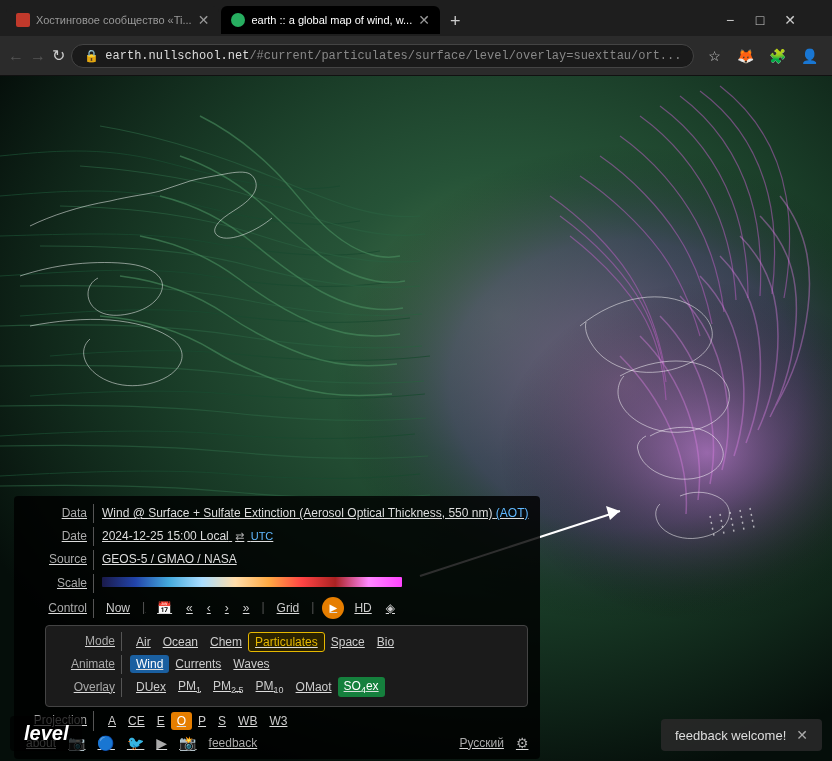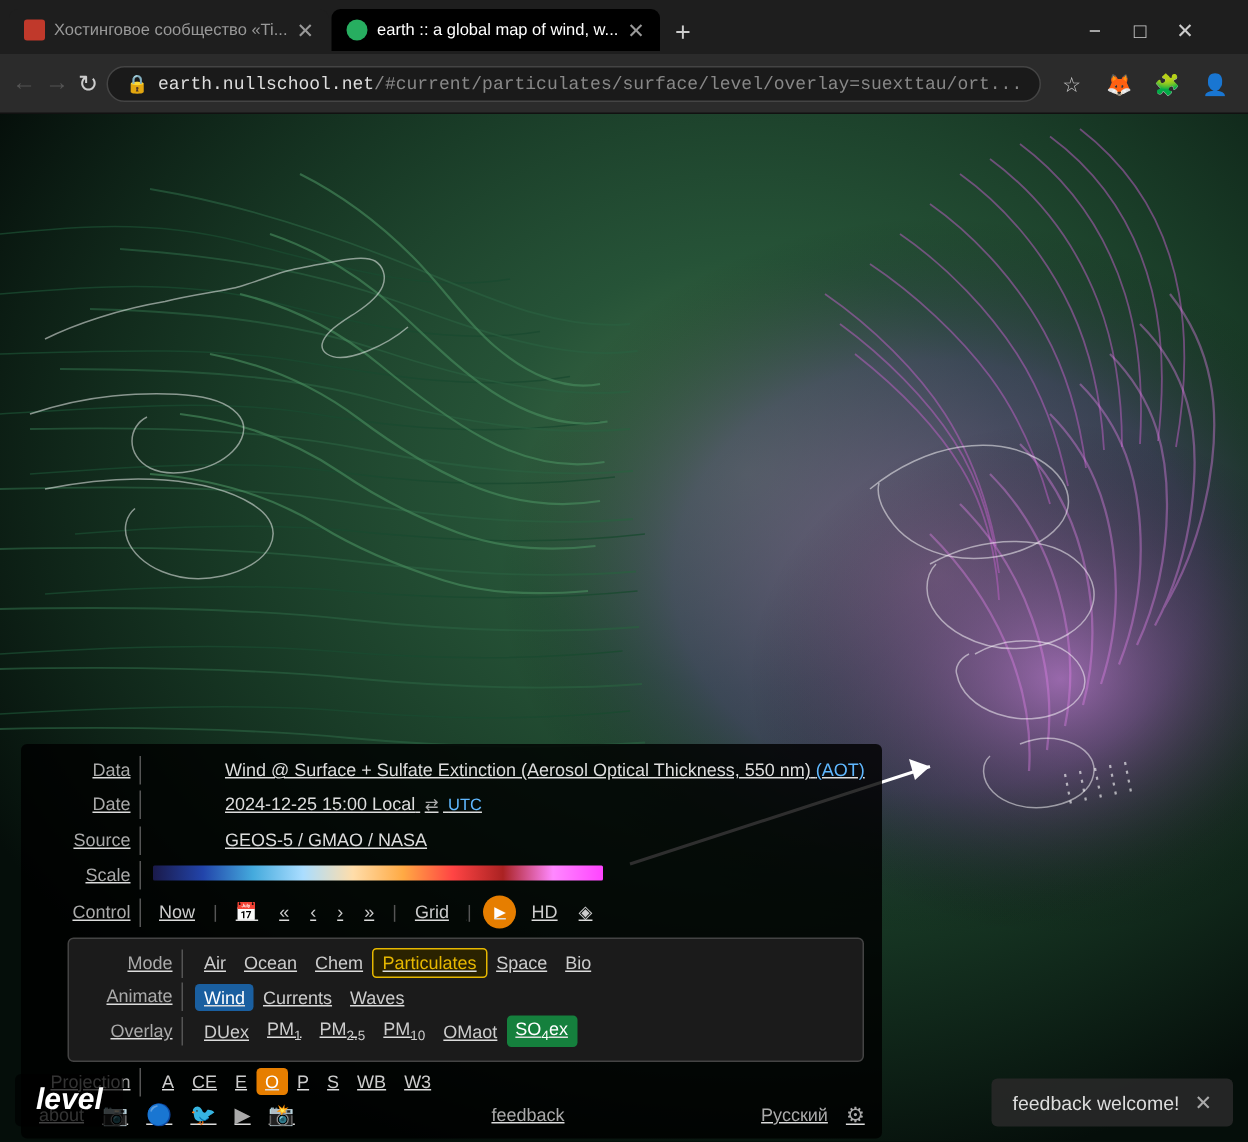--- a/index.html
+++ b/index.html
@@ -34,21 +34,21 @@
     .map-area { width: 832px; height: 685px; position: relative; overflow: hidden; }
     .map-bg { width: 100%; height: 100%; background: radial-gradient(ellipse at 60% 40%, #4a7a5a 0%, #2d5a3d 20%, #1a3d2b 40%, #0d2118 60%, #050e0a 100%); position: relative; }
 
     
     .wind-overlay { position: absolute; top: 0; left: 0; width: 100%; height: 100%; }
 
     
     .control-panel { position: absolute; left: 14px; top: 420px; background: rgba(0,0,0,0.82); border-radius: 4px; padding: 8px 12px; color: #ddd; font-size: 12px; min-width: 490px; text-decoration: underline; }
     .panel-row { display: flex; align-items: baseline; gap: 0; margin-bottom: 4px; line-height: 1.6; }
     .panel-label { color: #aaa; min-width: 68px; font-size: 12px; padding-right: 6px; border-right: 1px solid #555; margin-right: 8px; text-align: right; }
-    .panel-value { color: #ddd; font-size: 12px; margin-left: 48px; }
+    .panel-value { color: #ddd; font-size: 12px; }
     .panel-value .aot { color: #60b8ff; }
     .panel-value .utc-link { color: #60b8ff; font-size: 11px; text-decoration: none; cursor: pointer; }
     .panel-value .utc-icon { font-size: 11px; color: #aaa; margin: 0 3px; }
 
     .scale-bar { display: flex; align-items: center; gap: 4px; }
     .scale-gradient { width: 300px; height: 10px; background: linear-gradient(to right, #1a1a4a, #2244aa, #44aadd, #aaddff, #ffddaa, #ffaa44, #ff4444, #aa2222, #ff88ff, #ff44ff); border-radius: 1px; }
 
     .control-row { display: flex; align-items: center; gap: 6px; }
     .ctrl-btn { background: transparent; border: none; color: #ccc; font-size: 12px; cursor: pointer; padding: 2px 4px; border-radius: 2px; }
     .ctrl-sep { color: #555; margin: 0 2px; }
@@ -62,21 +62,21 @@
     .mode-btn { background: transparent; border: none; color: #ccc; font-size: 12px; cursor: pointer; padding: 2px 6px; border-radius: 2px; }
     .mode-btn.active-blue { background: #1a5fa0; color: #fff; border-radius: 3px; }
     .mode-btn.active-yellow-bg { background: #2a2200; color: #e6b800; border-radius: 3px; border: 1px solid #e6b800; }
     .mode-btn.active-orange { background: #15803d; color: #fff; border-radius: 3px; }
     .proj-btn { background: transparent; border: none; color: #ccc; font-size: 12px; cursor: pointer; padding: 2px 6px; border-radius: 2px; }
     .proj-btn.active { background: #e67e00; color: #fff; border-radius: 3px; }
 
     .footer-row { display: flex; align-items: center; gap: 12px; margin-top: 4px; color: #aaa; font-size: 12px; }
     .footer-link { color: #aaa; text-decoration: none; cursor: pointer; }
     .footer-icon { font-size: 14px; cursor: pointer; }
-    .feedback-center { flex: 1; text-align: center; }
+    .feedback-center { flex: 1; text-align: left; }
 
     
     .bottom-bar { position: absolute; bottom: 10px; left: 10px; }
     .earth-badge { background: rgba(0,0,0,0.7); border-radius: 4px; padding: 6px 14px; color: #fff; font-size: 20px; font-weight: bold; font-style: italic; }
 
     .feedback-toast { position: absolute; bottom: 10px; right: 10px; background: rgba(40,40,40,0.9); border-radius: 4px; padding: 8px 14px; color: #ddd; font-size: 13px; display: flex; align-items: center; gap: 10px; }
     .toast-close { cursor: pointer; color: #aaa; font-size: 14px; }
 
     
     sub { font-size: 9px; }

